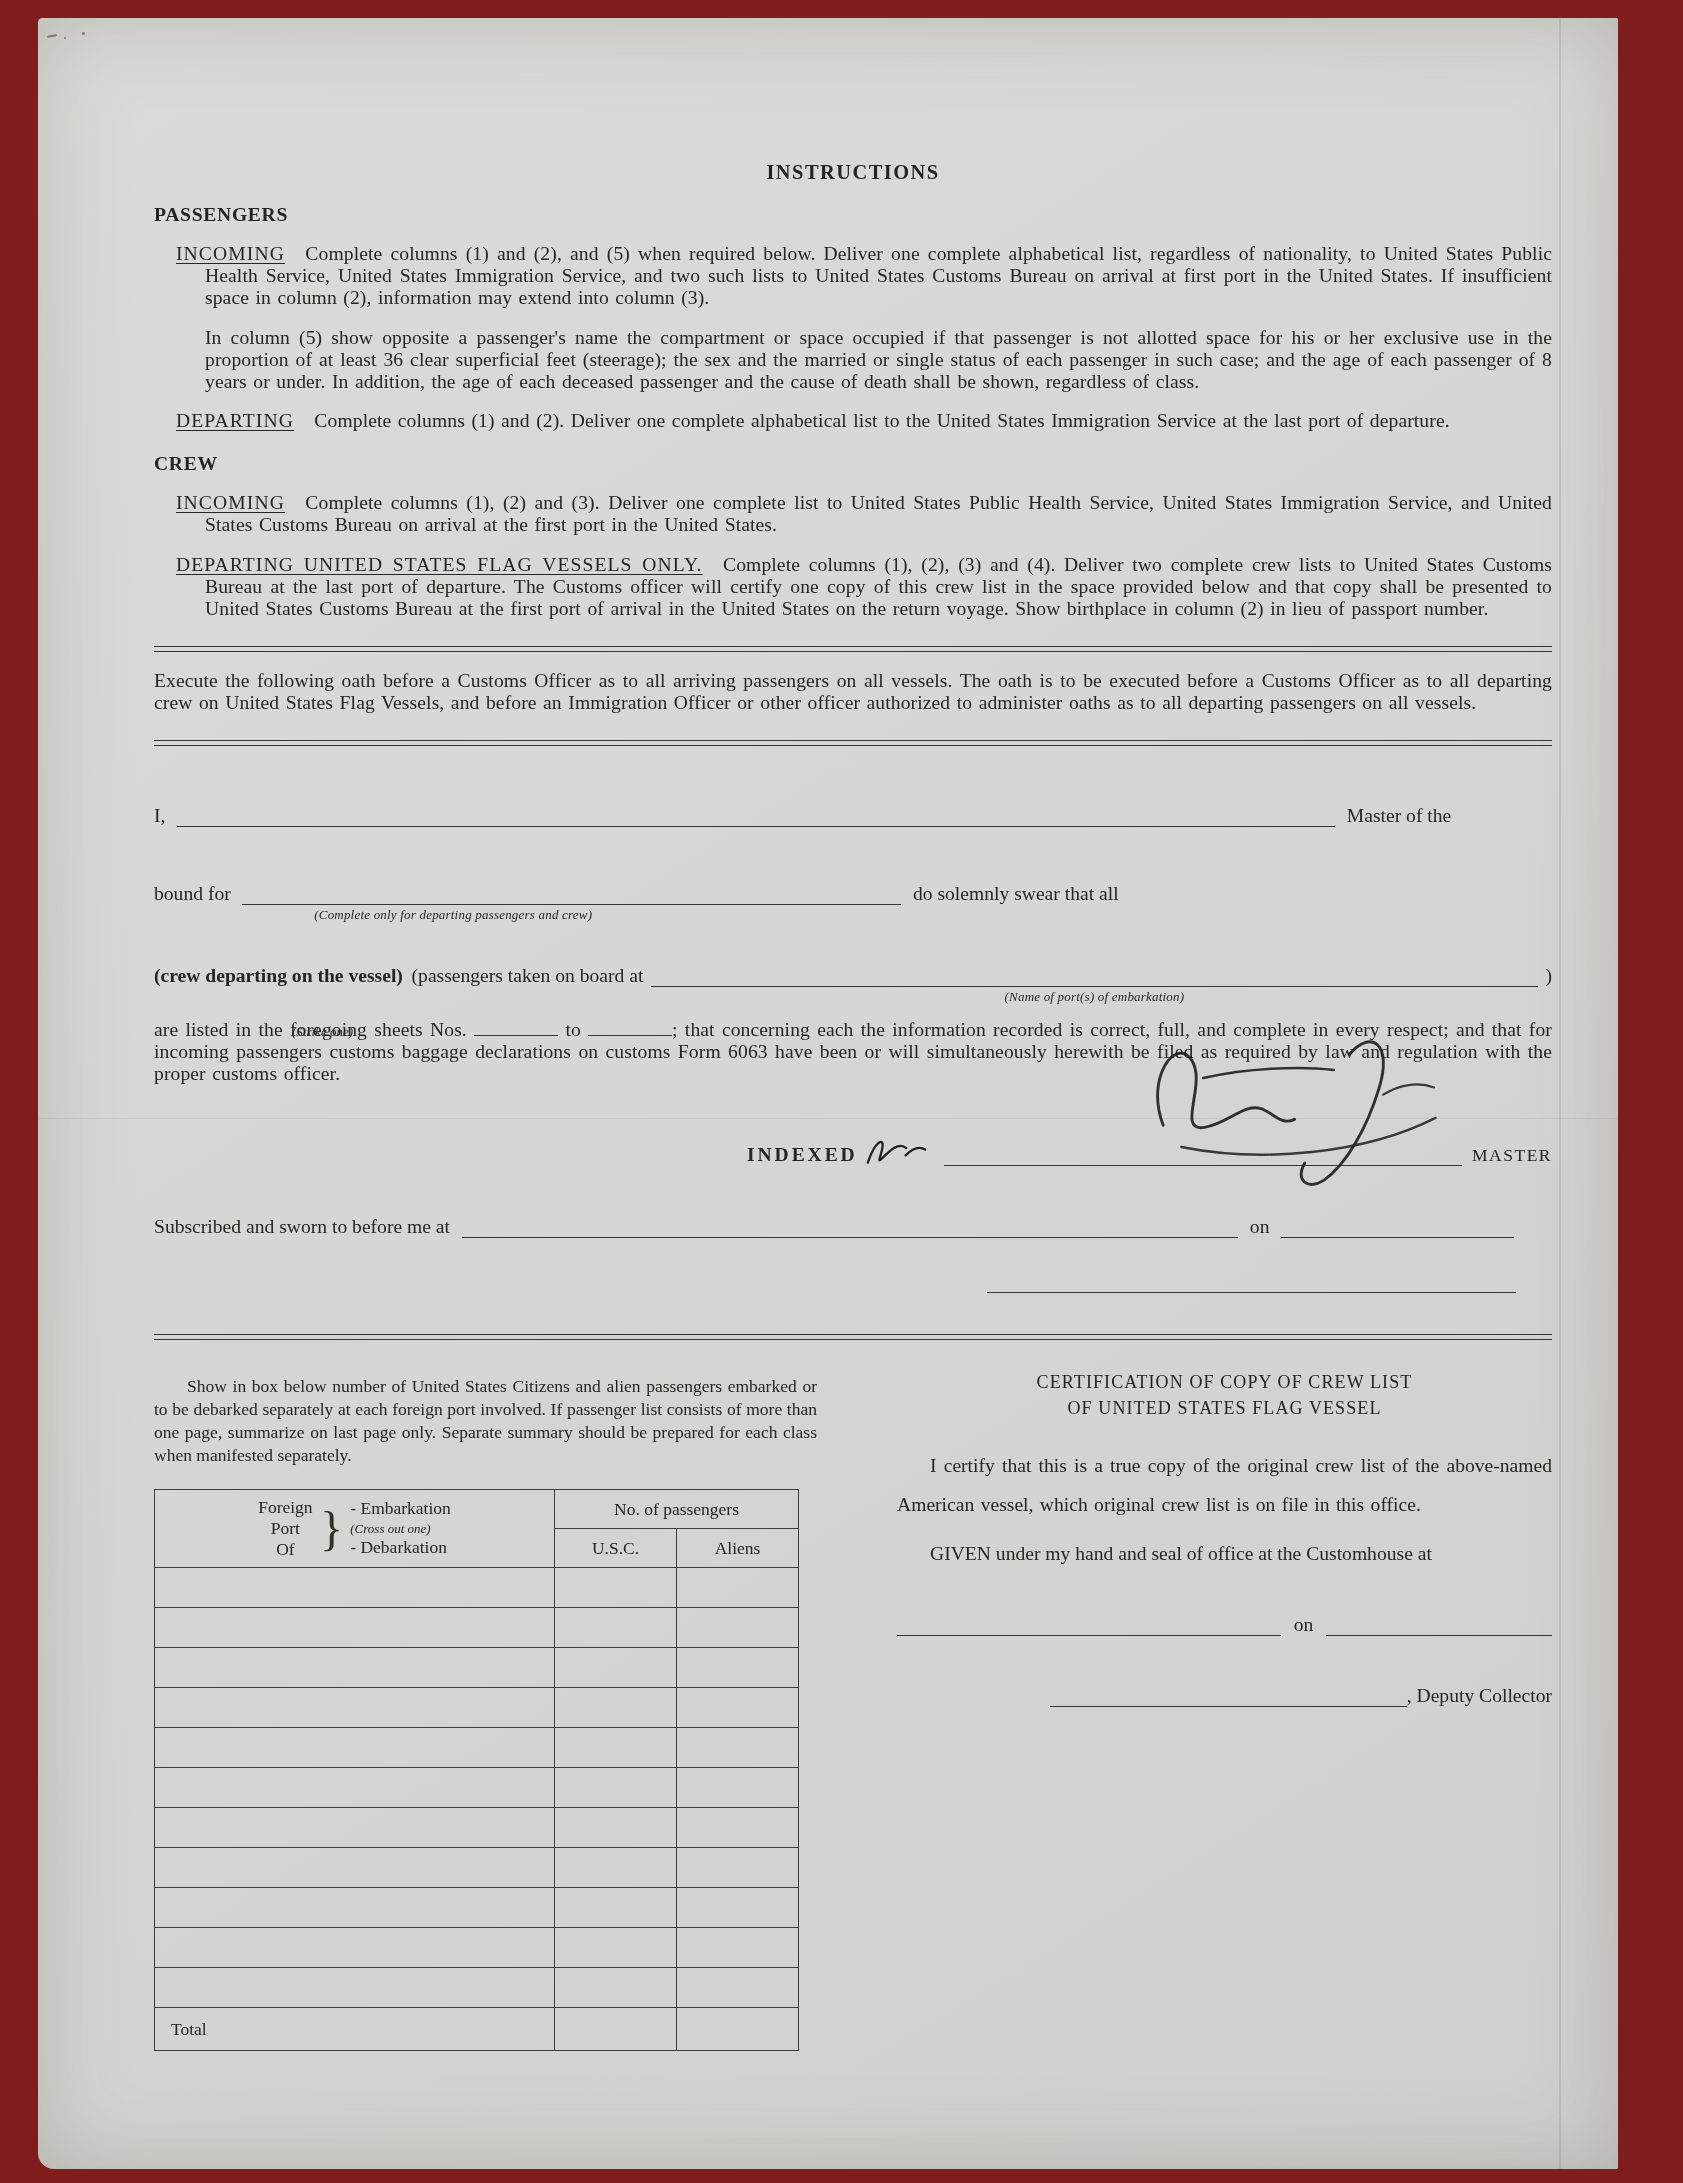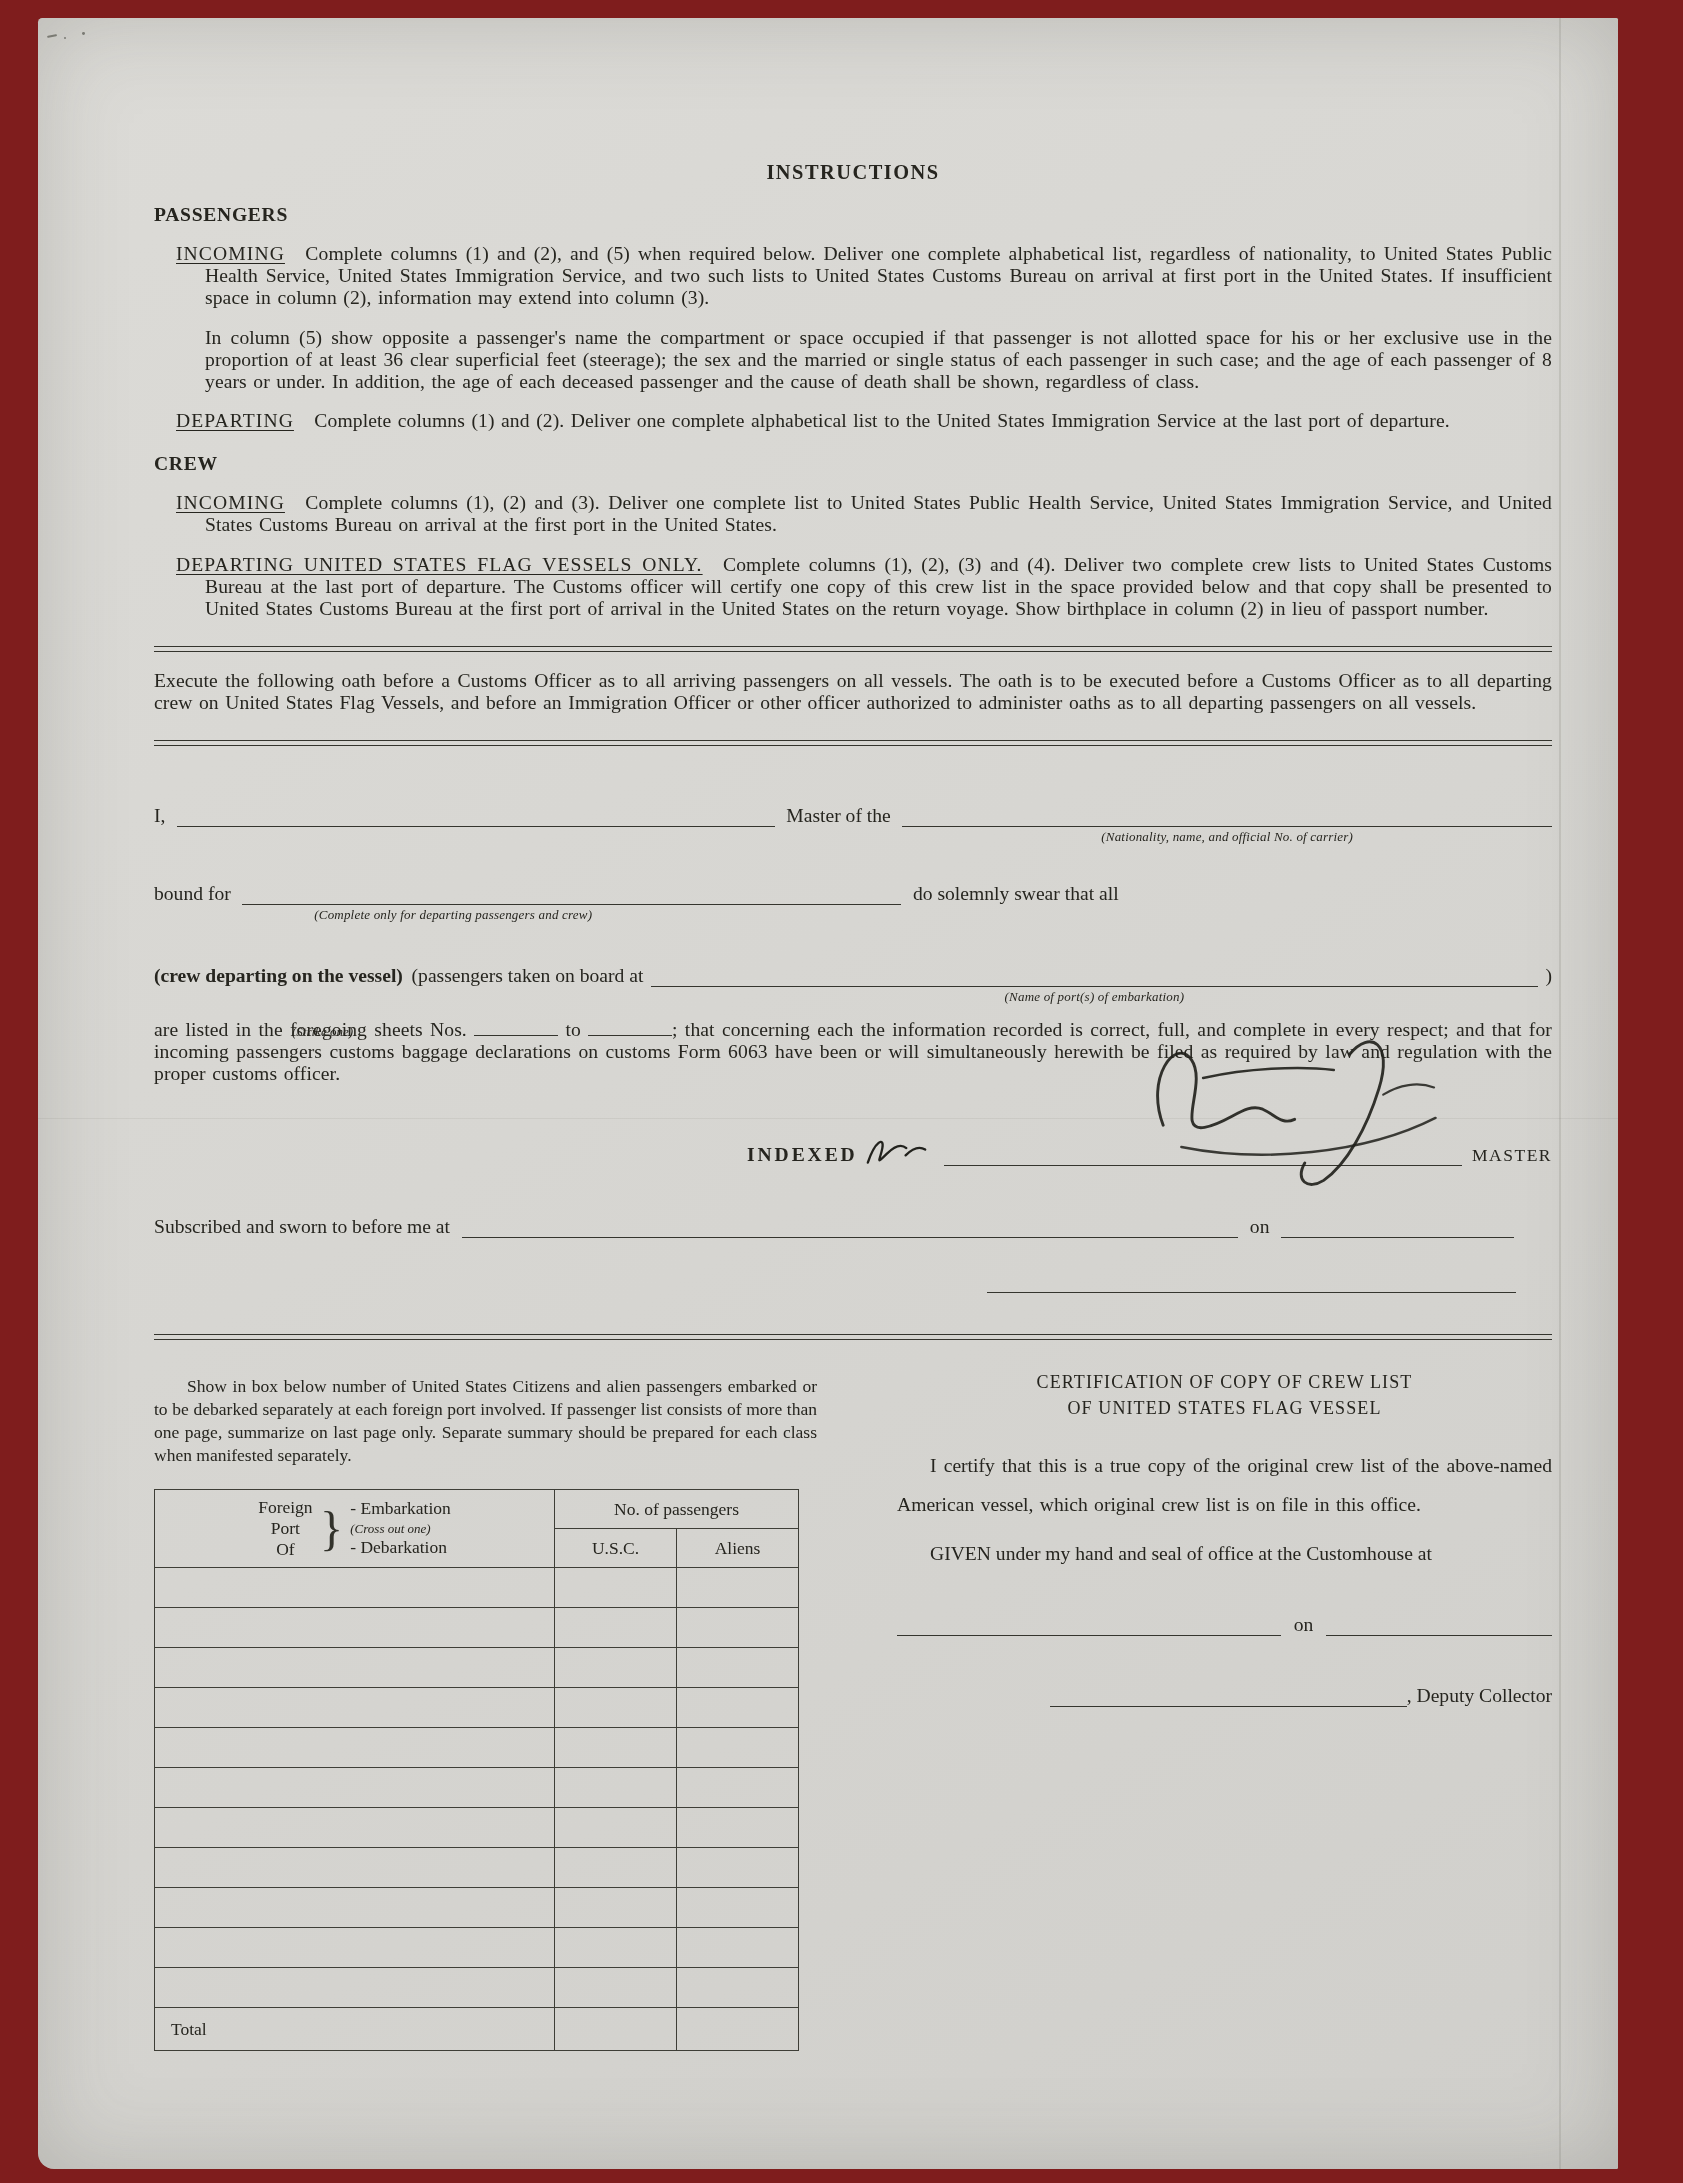--- a/index.html
+++ b/index.html
@@ -131,23 +131,20 @@
       <div class="double-rule"></div>
 
       <p class="para">Execute the following oath before a Customs Officer as to all arriving passengers on all vessels. The oath is to be executed before a Customs Officer as to all departing crew on United States Flag Vessels, and before an Immigration Officer or other officer authorized to administer oaths as to all departing passengers on all vessels.</p>
 
       <div class="double-rule"></div>
 
       <div class="form-row" style="margin-top:57px;">
         <span>I,</span>
         <span class="blank" style="flex:0.92; margin:0 11.6px;"></span>
         <span>Master of the</span>
-        <span class="blank" style="flex:1; margin-left:11.6px;">
-          <span class="caption">(Nationality, name, and official No. of carrier)</span>
-        </span>
       </div>
 
       <div class="form-row" style="margin-top:54px; width:69%;">
         <span>bound for</span>
         <span class="blank" style="flex:1; margin:0 11.6px;">
           <span class="caption" style="left:32%;">(Complete only for departing passengers and crew)</span>
         </span>
         <span>do solemnly swear that all</span>
       </div>
 

